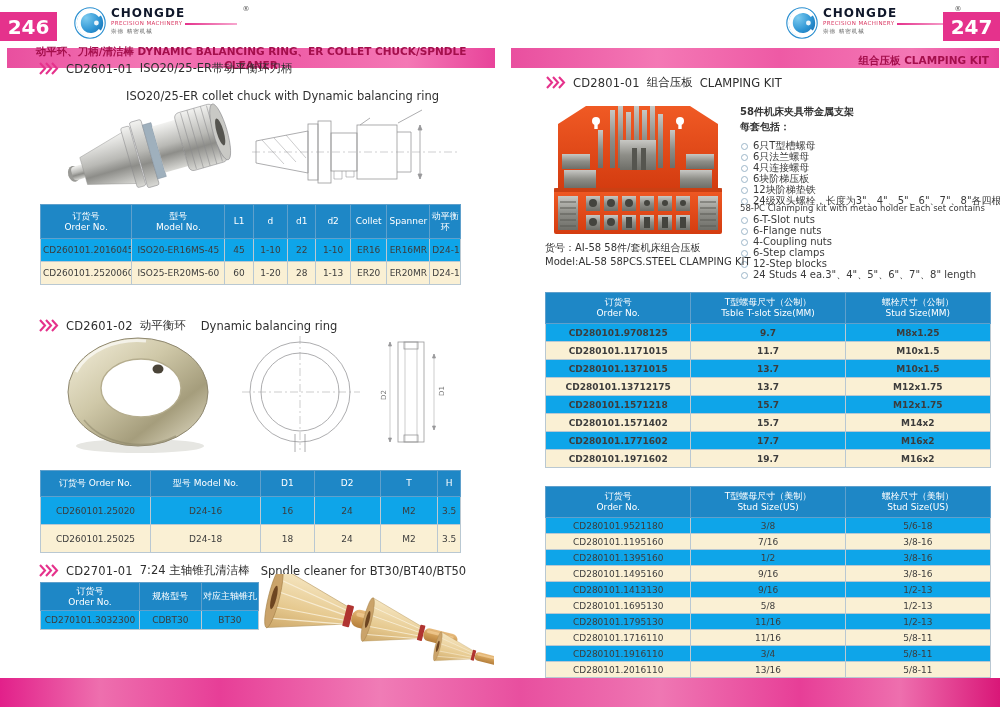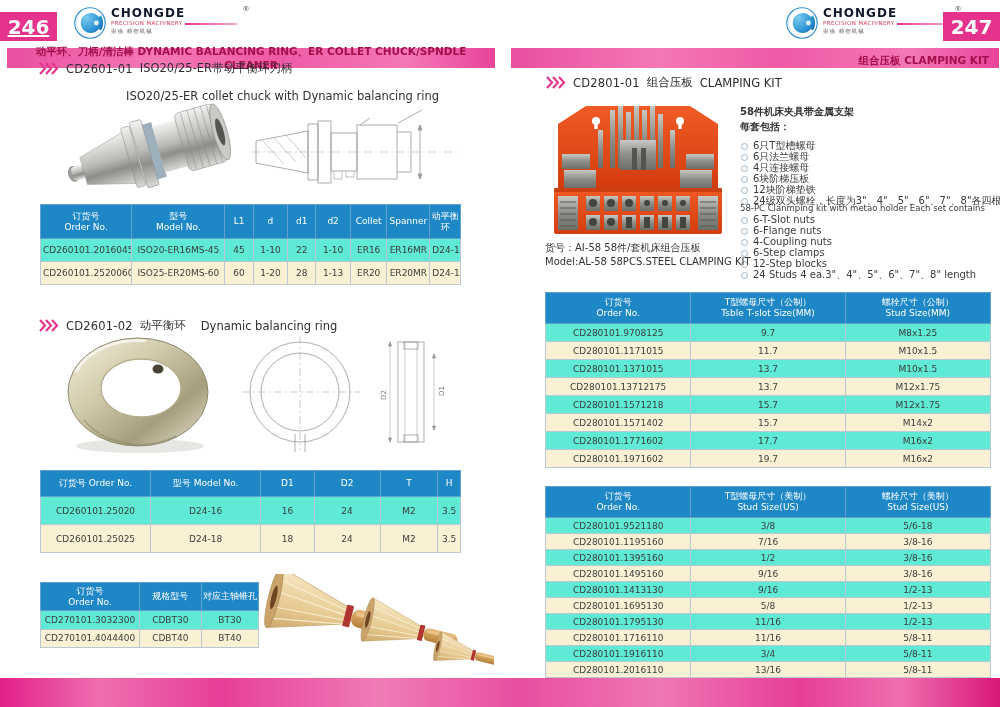--- a/index.html
+++ b/index.html
@@ -27,37 +27,37 @@
   .titlebar span{font-size:10.5px;font-weight:600;color:#a40f4c;width:100%;}
   .bar-left span{text-align:center;}
   .bar-right span{text-align:right;padding-right:10px;}
 
   
   .sec{position:absolute;display:flex;align-items:center;gap:7px;font-size:11.5px;color:#2e2e2e;white-space:nowrap;}
   .sec .code{letter-spacing:.2px;}
   .sec-sub{position:absolute;font-size:11.5px;color:#2e2e2e;white-space:nowrap;}
 
   
-  table.tbl{position:absolute;border-collapse:collapse;table-layout:fixed;background:#5eead4;}
+  table.tbl{position:absolute;border-collapse:collapse;table-layout:fixed;background:#0ea5e9;}
   table.tbl th{background:#1e87c6;color:#fff;font-weight:400;font-size:9px;line-height:11px;
                white-space:pre-line;border:1px solid #5fa0cc;text-align:center;padding:2px 1px;}
   table.tbl td{font-size:9px;color:#3c3c3c;text-align:center;border:1px solid #b9c8d2;
                padding:0 2px;overflow:hidden;white-space:nowrap;}
   table.tbl{border:1px solid #9fb9c8;}
   table.tbl tbody tr:nth-child(even) td{background:#faf0d4;}
   .t1 th{height:29px;} .t1 td{height:22px;}
   .t1 th:nth-child(1){width:21%}.t1 th:nth-child(2){width:21.5%}.t1 th:nth-child(3){width:6%}
   .t1 th:nth-child(4){width:7.5%}.t1 th:nth-child(5){width:6%}.t1 th:nth-child(6){width:7.5%}
   .t1 th:nth-child(7){width:8%}.t1 th:nth-child(8){width:9.5%}
   .t2 th{height:21px;} .t2 td{height:27px;}
   .t2 th:nth-child(1){width:25.5%}.t2 th:nth-child(2){width:25.5%}.t2 th:nth-child(3){width:12%}
   .t2 th:nth-child(4){width:15%}.t2 th:nth-child(5){width:13%}
   .t3 th{height:23px;} .t3 td{height:17.5px;font-size:8.5px;}
   .t3 th:nth-child(1){width:44%}.t3 th:nth-child(2){width:27%}
-  .t4 th{height:26px;} .t4 td{height:17px;}
+  .t4 th{height:26px;} .t4 td{height:17px;font-weight:bold;}
   .t5 th{height:26px;} .t5 td{height:15px;}
   .t4 th:nth-child(1),.t5 th:nth-child(1){width:32%}
   .t4 th:nth-child(2),.t5 th:nth-child(2){width:34%}
 
   
   .kit-title{position:absolute;font-size:10px;color:#333;line-height:15px;white-space:pre-line;}
   .kit-en-heading{position:absolute;font-size:8.5px;color:#3a3a3a;white-space:nowrap;}
   ul.blist{position:absolute;margin:0;padding:0;list-style:none;}
   ul.blist li{position:relative;padding-left:12px;font-size:10px;line-height:11px;color:#3a3a3a;white-space:nowrap;}
   ul.blist li::before{content:"";position:absolute;left:0;top:2.5px;width:5px;height:5px;
@@ -68,21 +68,21 @@
   .bottombar{position:absolute;left:0;top:678px;width:1000px;height:29px;
      background:linear-gradient(90deg,#e2208a 0%,#ee6fae 10%,#e73e97 22%,#f07cb6 38%,#e84f9f 52%,#ef77b3 66%,#e73e97 80%,#ee6fae 90%,#d91778 100%);}
 
   svg{display:block;}
 </style>
 </head>
 <body>
 
 <div class="canvas">
 
-  <div class="pagenum" style="left:0;top:12px;text-decoration:underline;">246</div>
+  <div class="pagenum" style="left:0;top:12px;">246</div>
 
   <div class="logo" style="left:74px;top:7px;">
     <svg width="32" height="32" viewBox="0 0 40 40">
       <defs>
           <radialGradient id="gblueA" cx=".35" cy=".3" r=".9">
         <stop offset="0" stop-color="#7ccbf0"></stop>
             <stop offset=".55" stop-color="#2e95d4"></stop>
             <stop offset="1" stop-color="#0f67ab"></stop>
           </radialGradient>
         </defs>
@@ -271,40 +271,43 @@
           <td>CD260101.25025</td>
           <td>D24-18</td>
           <td>18</td>
           <td>24</td>
           <td>M2</td>
           <td>3.5</td>
         </tr>
       </tbody>
   </table>
 
+  <div class="sec" style="left:38px;top:563px;">
+    <svg width="21" height="13" viewBox="0 0 21 13">
+      <path d="M2 1 L7 6.5 L2 12 M8 1 L13 6.5 L8 12 M14 1 L19 6.5 L14 12" stroke="#e5328c" stroke-width="2.1" fill="none"></path>
+    </svg>
+    <span class="code">CD2701-01</span>
+    <span class="cn">7:24 主轴锥孔清洁棒</span>
+    <span class="en" style="margin-left:4px;">Spndle cleaner for BT30/BT40/BT50</span>
+  </div>
 
   <table class="tbl t3" style="left:40px;top:582px;width:219px;">
     <thead>
         <tr>
           <th>订货号
 Order No.</th>
           <th>规格型号</th>
           <th>对应主轴锥孔</th>
         </tr>
       </thead>
     <tbody>
         <tr>
           <td>CD270101.3032300</td>
           <td>CDBT30</td>
           <td>BT30</td>
-        </tr>
-        <tr>
-          <td>CD270101.4044400</td>
-          <td>CDBT40</td>
-          <td>BT40</td>
         </tr>
       </tbody>
   </table>
 
   <svg class="abs" style="left:262px;top:574px;" width="232" height="102" viewBox="0 0 232 102">
     <defs>
       <linearGradient id="woodA" x1="0" y1="0" x2="0" y2="1">
         <stop offset="0" stop-color="#e8bc7f"></stop>
           <stop offset=".5" stop-color="#cf9c55"></stop>
           <stop offset="1" stop-color="#b57f3c"></stop>

